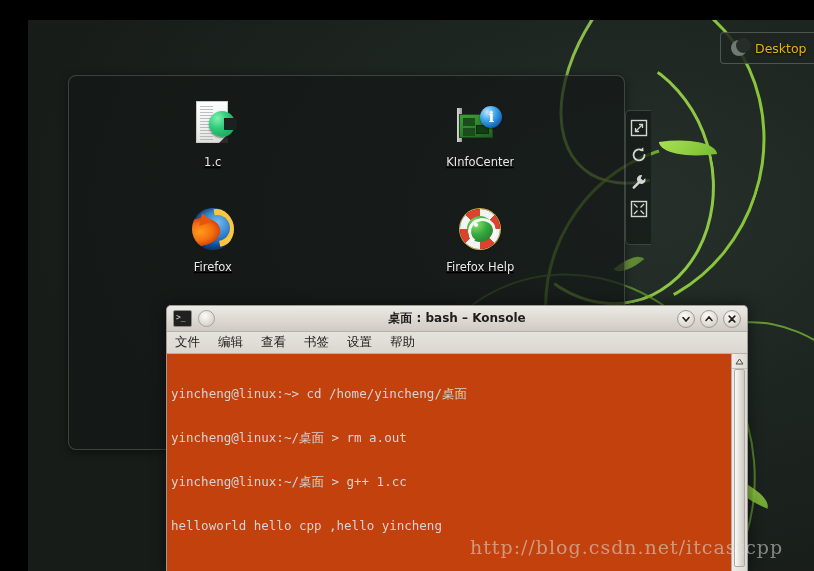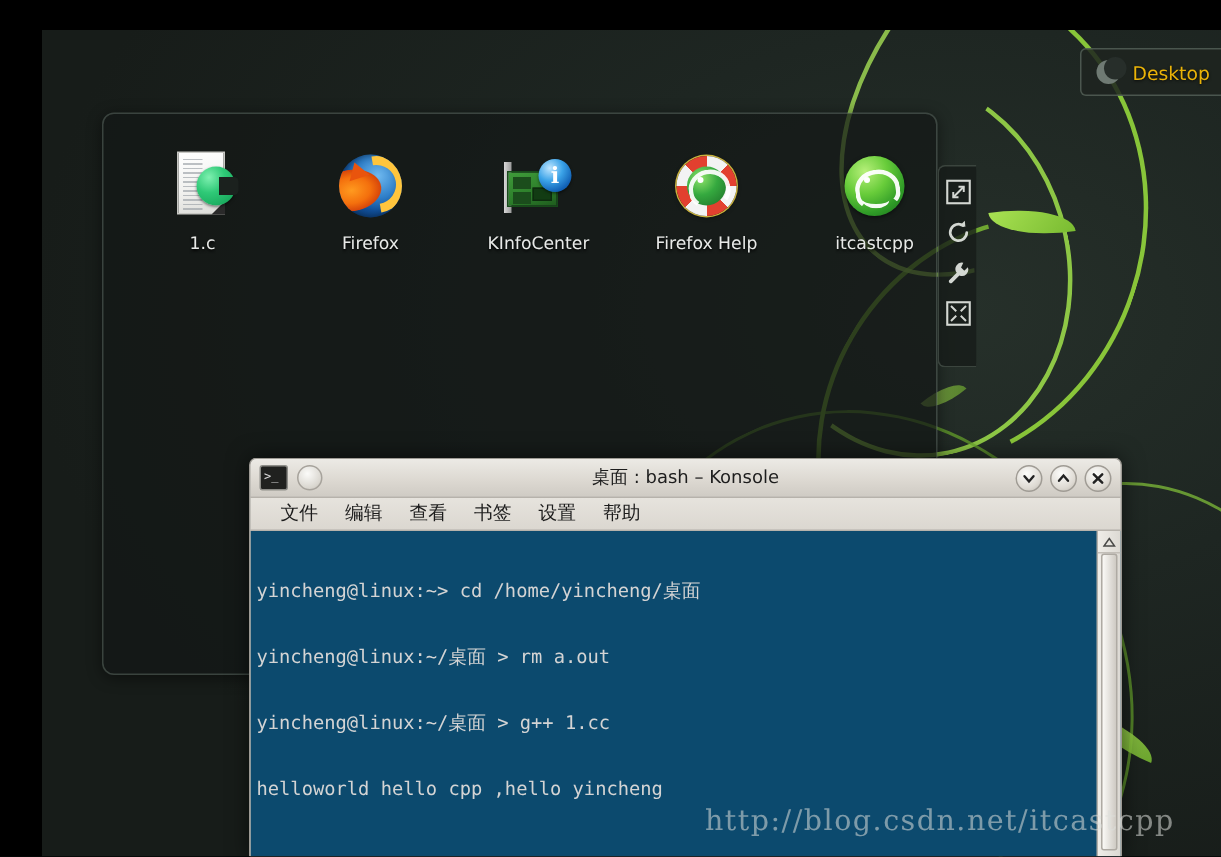--- a/index.html
+++ b/index.html
@@ -115,25 +115,26 @@
     left: 40px; top: 55px;
     width: 555px; height: 373px;
     background: rgba(20,24,22,0.72);
     border: 1px solid rgba(150,170,155,0.30);
     border-radius: 8px;
     box-shadow: 0 2px 10px rgba(0,0,0,0.45);
   }
   .icon-grid {
     position: absolute; inset: 0;
     display: grid;
-    grid-template-columns: repeat(5, 1fr);
+    grid-template-columns: repeat(2, 1fr);
     grid-template-rows: repeat(2, 105px);
     padding: 24px 10px 0 10px;
     box-sizing: border-box;
     justify-items: center;
+    text-decoration: underline;
   }
   .desk-icon {
     width: 112px;
     display: flex;
     flex-direction: column;
     align-items: center;
     cursor: pointer;
     user-select: none;
   }
   .desk-icon .glyph {
@@ -498,20 +499,21 @@
     background: radial-gradient(circle at 40% 32%, #fbfbf9, #d9d6cf 70%, #bdb9b2 100%);
     border: 1px solid #a7a39c;
   }
   #title-text {
     position: absolute;
     left: 0; right: 0;
     text-align: center;
     font-size: 12px;
     color: #1d1d1d;
     pointer-events: none;
+    font-weight: bold;
   }
   .tb-right {
     margin-left: auto;
     display: flex;
     align-items: center;
     gap: 5px;
     z-index: 2;
   }
   .win-btn {
     width: 16px; height: 16px;
@@ -522,36 +524,36 @@
     cursor: pointer;
   }
   .win-btn svg { position: absolute; left: 2px; top: 2px; }
 
   #menubar {
     height: 22px;
     background: linear-gradient(180deg,#e6e3dd 0%, #dbd7d0 100%);
     border-bottom: 1px solid #b6b2ab;
     display: flex;
     align-items: center;
-    padding-left: 12px;
+    padding-left: 0;
     box-sizing: border-box;
     gap: 2px;
   }
   #menubar .mi {
     font-size: 12.5px;
     color: #1c1c1c;
     padding: 2px 8px;
     cursor: pointer;
     border-radius: 2px;
   }
 
   #term-wrap {
     position: relative;
     height: 217px;
-    background: #0c4a6e;
+    background: #c2410c;
     display: flex;
   }
   #term {
     flex: 1 1 auto;
     padding: 4px 0 0 4px;
     font-family: "DejaVu Sans Mono", "Liberation Mono", monospace;
     font-size: 12.5px;
     line-height: 14.6px;
     color: #d4d4d4;
     white-space: pre;
@@ -621,40 +623,40 @@
               </div>
             <div class="cbadge"></div>
           </div>
           <div class="cap">1.c</div>
         </div>
 
 
 
         <div class="desk-icon">
           <div class="glyph">
-            <div class="ffx">
-              <div class="fox"></div>
-              <div class="ear"></div>
-              <div class="tail"></div>
-            </div>
-          </div>
-          <div class="cap">Firefox</div>
-        </div>
-
-        <div class="desk-icon">
-          <div class="glyph">
             <div class="kinfo">
               <div class="bracket"></div>
               <div class="board">
                   <div class="chip"></div>
                 </div>
               <div class="isphere"></div>
             </div>
           </div>
           <div class="cap">KInfoCenter</div>
+        </div>
+
+        <div class="desk-icon">
+          <div class="glyph">
+            <div class="ffx">
+              <div class="fox"></div>
+              <div class="ear"></div>
+              <div class="tail"></div>
+            </div>
+          </div>
+          <div class="cap">Firefox</div>
         </div>
 
 
         <div class="desk-icon">
           <div class="glyph">
             <div class="buoy">
               <div class="ringo"></div>
               <div class="inner"></div>
               <div class="geeko"></div>
               <div class="eye"></div>

